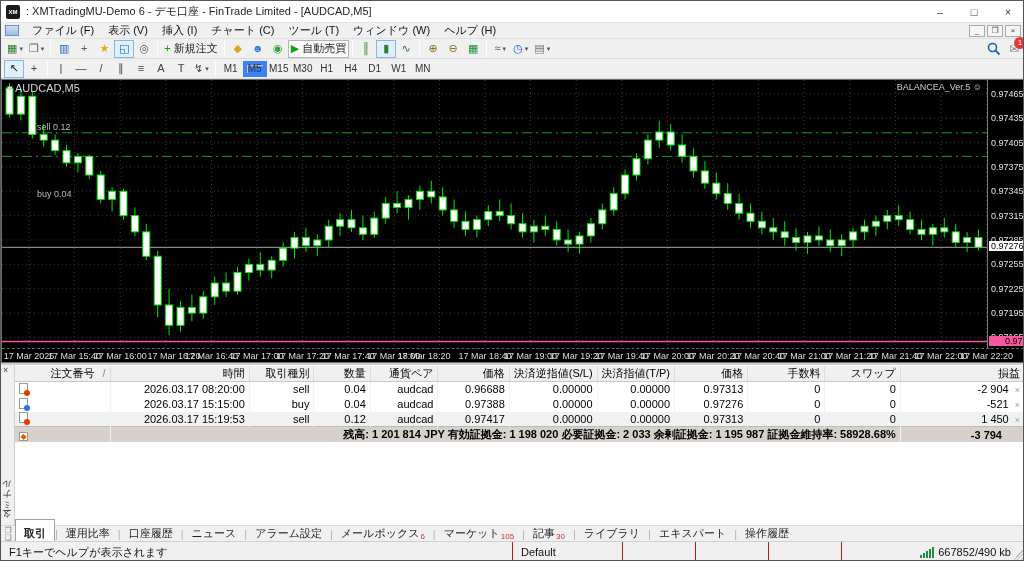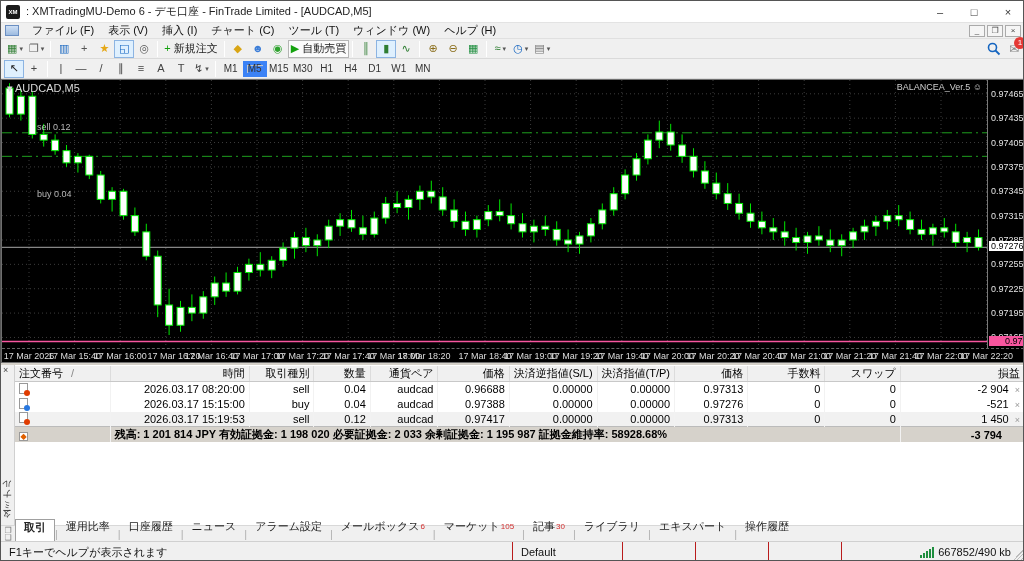--- a/index.html
+++ b/index.html
@@ -50,32 +50,32 @@
   #term-strip{position:absolute;left:0;top:0;width:14px;height:162px;background:#f0f0f0;border-right:1px solid #d0d0d0;}
   #term-close{position:absolute;left:2px;top:1px;font-size:9px;color:#444;line-height:9px;}
   #term-side-label{position:absolute;left:0px;bottom:2px;writing-mode:vertical-rl;transform:rotate(180deg);font-size:9px;color:#333;}
   #orders-table{position:absolute;left:14px;top:1px;border-collapse:collapse;table-layout:fixed;font-size:11px;}
   #orders-table th{font-weight:normal;background:#f0f0f0;border-right:1px solid #dcdcdc;border-bottom:1px solid #c8c8c8;height:15px;padding:0 4px;white-space:nowrap;overflow:hidden;}
   #orders-table td{height:15px;padding:0 4px;white-space:nowrap;overflow:hidden;border-right:1px solid #f2f2f2;}
   #orders-table tr.odd td{background:#ffffff;}
   #orders-table tr.even td{background:#f1f1f1;}
   #orders-table tr.summary td{background:#d6d2cb;font-weight:bold;border-top:1px solid #bbb;}
   .ra{text-align:right;}
-  .la{text-align:left;}
+  .la{text-align:right;}
   .doc-icon{position:relative;display:inline-block;width:9px;height:11px;background:#fff;border:1px solid #999;}
   .doc-icon:after{content:"";position:absolute;right:-3px;bottom:-3px;width:6px;height:6px;border-radius:50%;}
   .doc-sell:after{background:#e03c00;}
   .doc-buy:after{background:#2878e0;}
   .sum-icon{display:inline-block;width:9px;height:9px;border:1px solid #999;background:#fff;color:#e06000;font-size:8px;line-height:8px;text-align:center;}
   .close-x{color:#9a9a9a;font-size:9px;margin-left:6px;}
   .sort-mark{color:#888;margin-left:8px;}
   
   #tabstrip{position:absolute;left:0;top:524px;width:1024px;height:16px;background:#f0f0f0;display:flex;align-items:center;font-size:11px;border-top:1px solid #d8d8d8;}
   #tabstrip-icons{width:14px;color:#777;font-size:8px;text-align:center;line-height:7px;}
-  .term-tab{padding:0 8px;color:#222;white-space:nowrap;position:relative;height:29px;display:flex;align-items:flex-start;padding-bottom:1px;}
+  .term-tab{padding:0 8px;color:#222;white-space:nowrap;position:relative;height:29px;display:flex;align-items:center;padding-bottom:1px;}
   .term-tab.active{background:#fff;border:1px solid #a0a0a0;border-bottom:none;font-weight:bold;}
   .tab-sep{color:#b0b0b0;}
   .tab-badge{color:#d32f2f;font-size:8px;margin-left:1px;transform:translateY(3px);}
   
   #statusbar{position:absolute;left:0;top:540px;width:1024px;height:21px;background:#f0f0f0;border-top:1px solid #d0d0d0;display:flex;align-items:center;font-size:11px;color:#111;}
   .sb-cell{height:100%;display:flex;align-items:center;padding:0 8px;border-right:1px solid #b91c1c;white-space:nowrap;}
   #sb-help{flex:0 0 512px;}
   #sb-profile{flex:0 0 110px;}
   .sb-empty{flex:0 0 73px;}
   #sb-conn{flex:1;justify-content:flex-end;gap:4px;padding-right:14px;}

